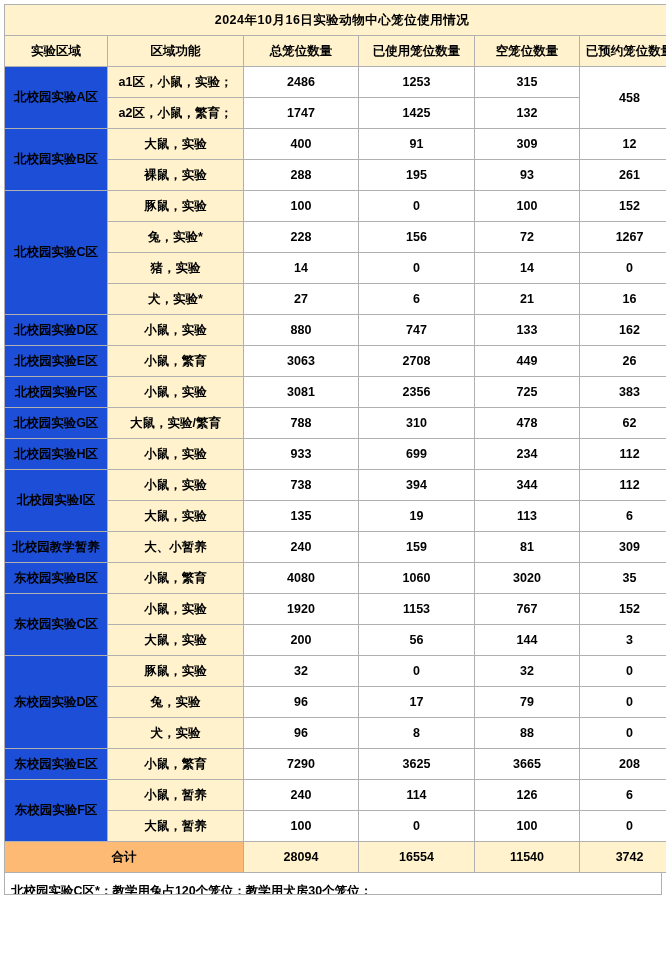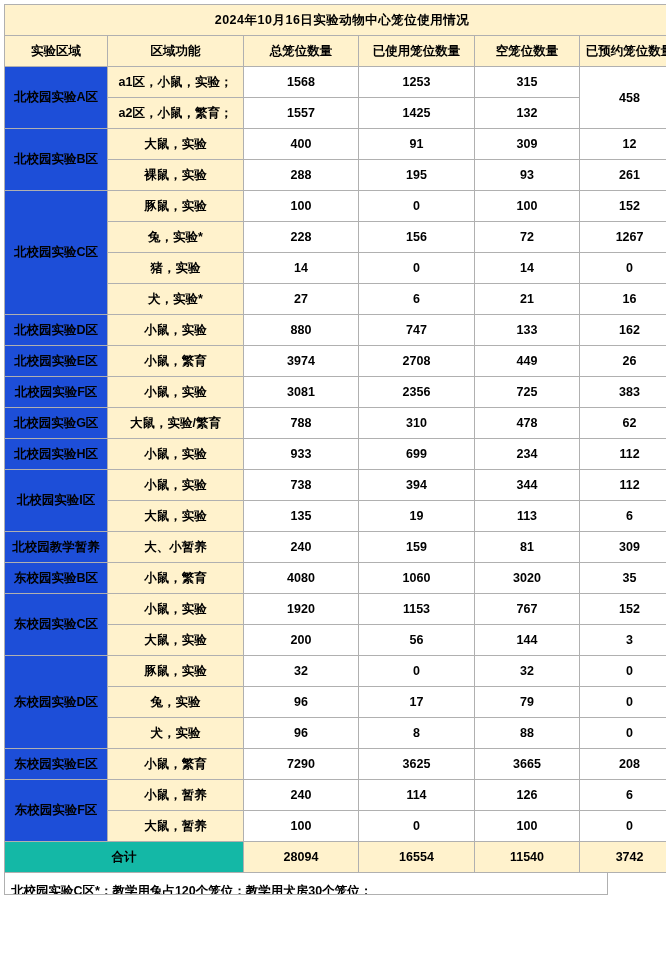--- a/index.html
+++ b/index.html
@@ -52,27 +52,27 @@
   }
   td.func {
     background: #fff2cc;
     font-size: 12.5px;
   }
   td.num {
     background: #ffffff;
     font-size: 12.5px;
   }
   .total-row td.label {
-    background: #14b8a6;
+    background: #fdba74;
   }
   .total-row td.num {
     background: #fff2cc;
   }
   .note {
-    width: 604px;
+    width: 658px;
     box-sizing: border-box;
     margin: 0 4px;
     border: 1px solid #b0b0b0;
     border-top: none;
     background: #ffffff;
     font-size: 12.5px;
     font-weight: bold;
     padding: 7px 6px 7px 6px;
     height: 22px;
     line-height: 22px;
@@ -108,28 +108,28 @@
         <td>区域功能</td>
         <td>总笼位数量</td>
         <td>已使用笼位数量</td>
         <td>空笼位数量</td>
         <td>已预约笼位数量</td>
       </tr>
 
     <tr>
           <td class="area" rowspan="2">北校园实验A区</td>
           <td class="func">a1区，小鼠，实验；</td>
-          <td class="num">1568</td>
+          <td class="num">2486</td>
           <td class="num">1253</td>
           <td class="num">315</td>
           <td class="num" rowspan="2">458</td>
         </tr>
         <tr>
           <td class="func">a2区，小鼠，繁育；</td>
-          <td class="num">1557</td>
+          <td class="num">1747</td>
           <td class="num">1425</td>
           <td class="num">132</td>
         </tr>
         <tr>
           <td class="area" rowspan="2">北校园实验B区</td>
           <td class="func">大鼠，实验</td>
           <td class="num">400</td>
           <td class="num">91</td>
           <td class="num">309</td>
           <td class="num">12</td>
@@ -174,21 +174,21 @@
           <td class="area">北校园实验D区</td>
           <td class="func">小鼠，实验</td>
           <td class="num">880</td>
           <td class="num">747</td>
           <td class="num">133</td>
           <td class="num">162</td>
         </tr>
         <tr>
           <td class="area">北校园实验E区</td>
           <td class="func">小鼠，繁育</td>
-          <td class="num">3974</td>
+          <td class="num">3063</td>
           <td class="num">2708</td>
           <td class="num">449</td>
           <td class="num">26</td>
         </tr>
         <tr>
           <td class="area">北校园实验F区</td>
           <td class="func">小鼠，实验</td>
           <td class="num">3081</td>
           <td class="num">2356</td>
           <td class="num">725</td>

